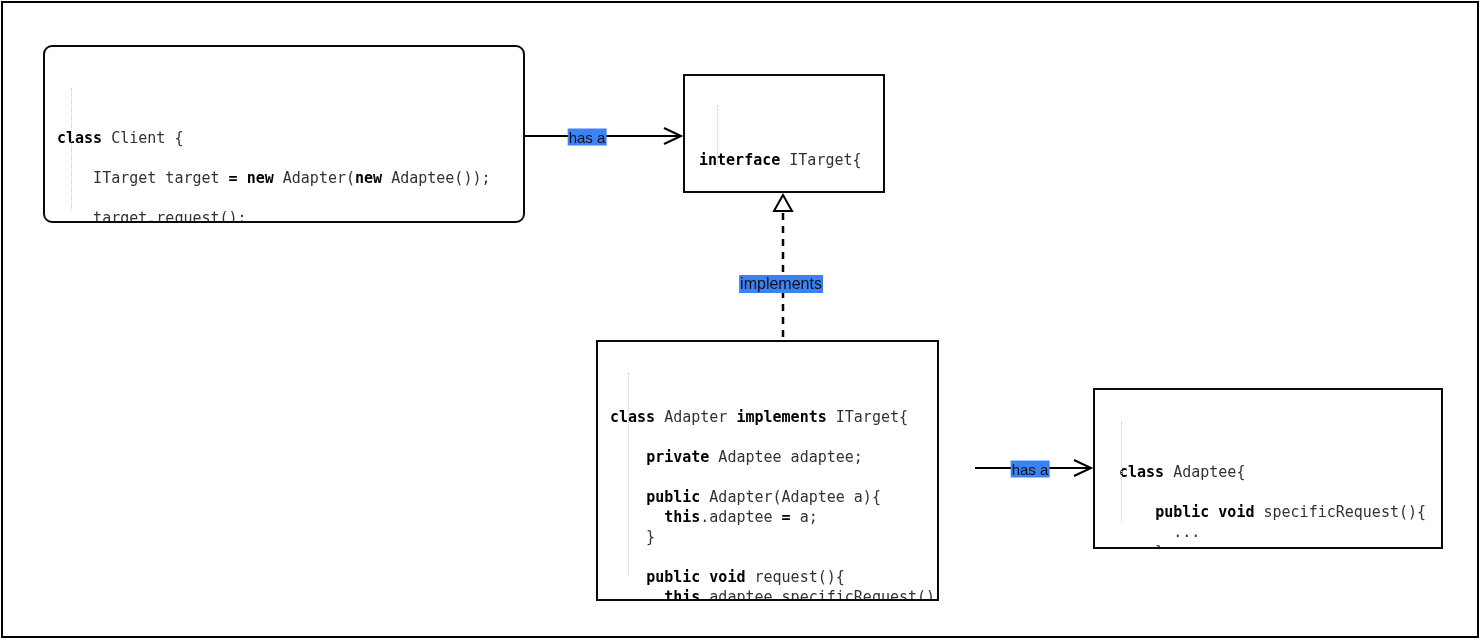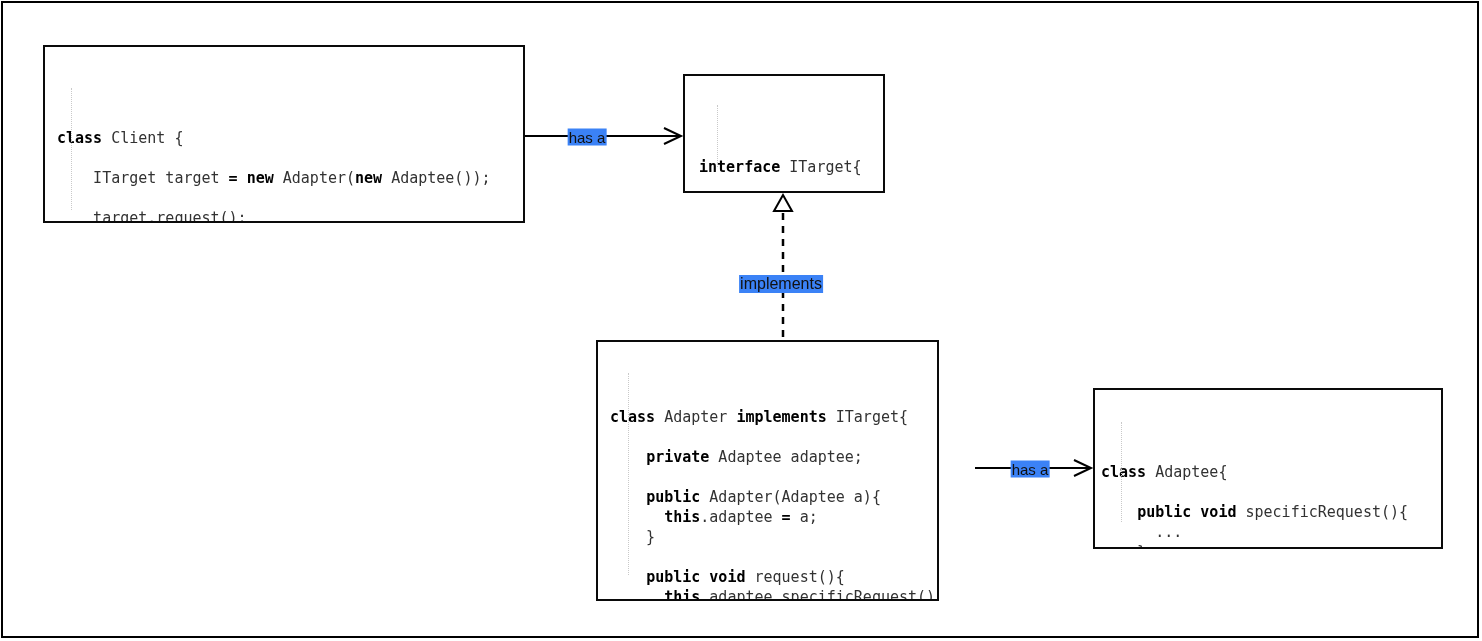--- a/index.html
+++ b/index.html
@@ -44,24 +44,24 @@
     color: #000000;
   }
   .code-line {
     height: 20px;
   }
   .guide {
     position: absolute;
     width: 0;
     border-left: 1px dotted #c9c9c9;
   }
-  #box-client  { left: 40px;   top: 42px;  width: 482px; height: 178px; padding: 21px 12px; }
-  #box-itarget { left: 680px;  top: 71px;  width: 202px; height: 119px; padding: 21px 14px; }
+  #box-client  { left: 40px;   top: 42px;  width: 482px; height: 178px; padding: 21px 12px; border-radius: 9px; }
+  #box-itarget { left: 680px;  top: 71px;  width: 202px; height: 119px; padding: 14px 14px; }
   #box-adapter { left: 593px;  top: 337px; width: 343px; height: 261px; padding: 5px 12px; }
-  #box-adaptee { left: 1090px; top: 385px; width: 350px; height: 161px; padding: 12px 6px; }
+  #box-adaptee { left: 1090px; top: 385px; width: 350px; height: 161px; padding: 12px 24px; }
   #box-client  .guide { left: 26px; top: 41px; height: 122px; }
   #box-itarget .guide { left: 32px; top: 29px; height: 62px; }
   #box-adapter .guide { left: 30px; top: 31px; height: 202px; }
   #box-adaptee .guide { left: 26px; top: 32px; height: 100px; }
   .conn-label {
     position: absolute;
     transform: translate(-50%, -50%);
     background: #3b82f6;
     font-family: "Liberation Sans", sans-serif;
     font-size: 15px;

